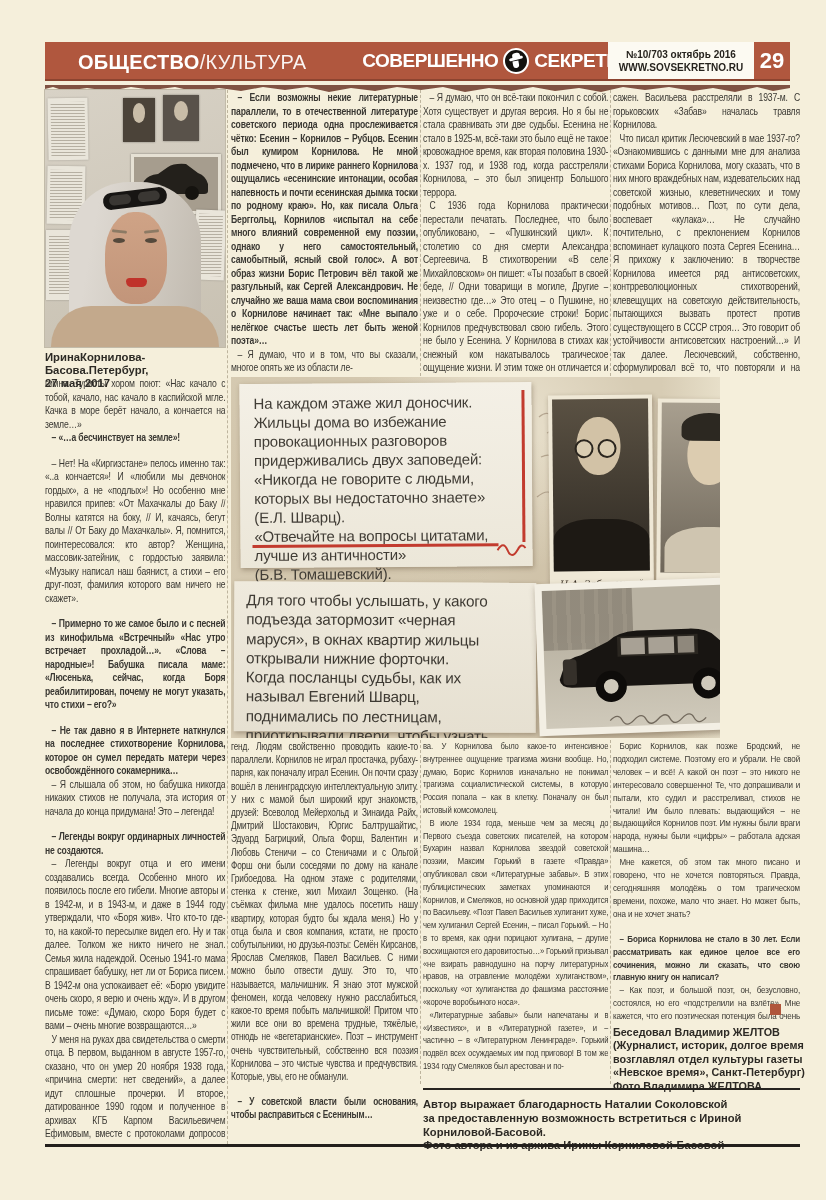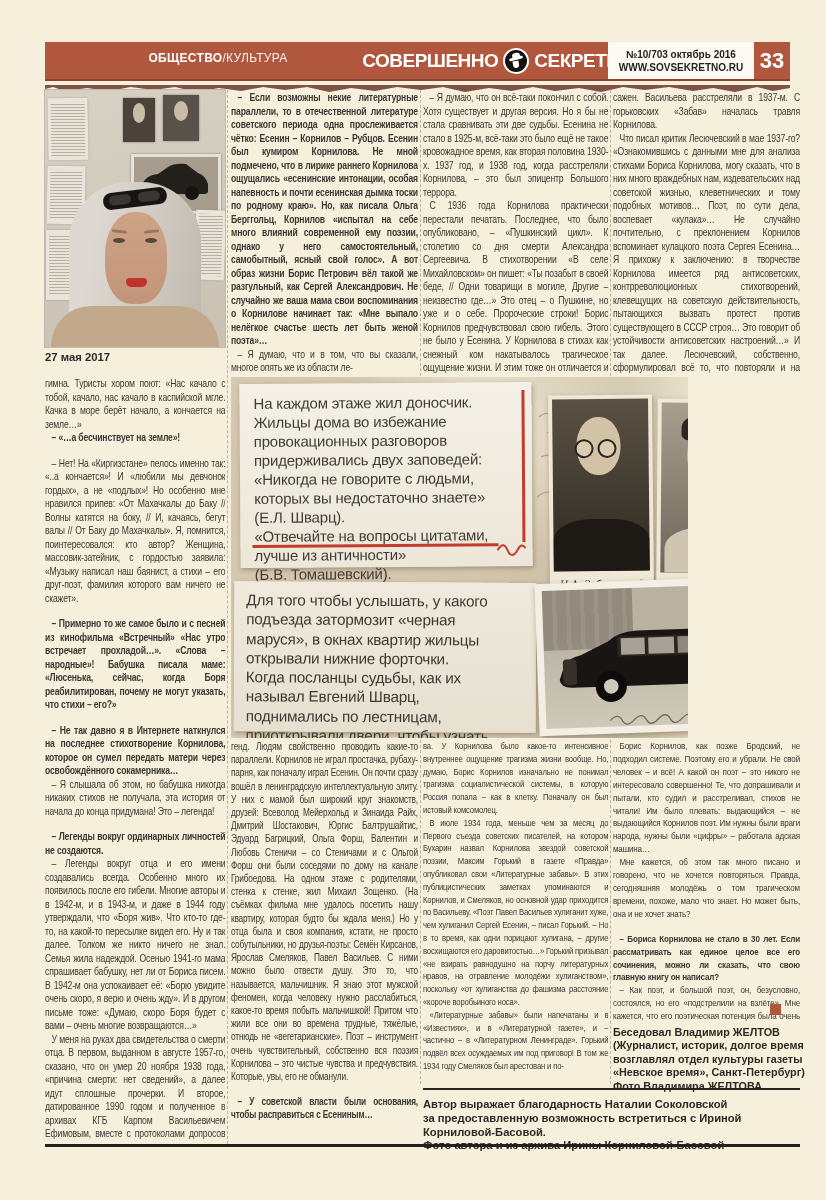--- a/index.html
+++ b/index.html
@@ -1,21 +1,21 @@
 <!DOCTYPE html>
 <html><head>
 <meta charset="utf-8">
 <style>
   html,body{margin:0;padding:0;}
   body{width:826px;height:1200px;position:relative;background:#f5efdb;font-family:"Liberation Sans","DejaVu Sans",sans-serif;overflow:hidden;}
   .abs{position:absolute;}
   
   .band{left:45px;top:42px;width:745px;height:37px;background:#b0573e;border-bottom:2px solid #8c4430;}
   .tear{left:45px;top:79px;width:745px;height:8px;}
-  .section-title{left:78px;top:51px;width:280px;text-align:center;color:#fff;font-size:12px;letter-spacing:.3px;white-space:nowrap;}
+  .section-title{left:78px;top:51px;width:280px;color:#fff;font-size:20px;letter-spacing:.3px;white-space:nowrap;}
   .section-title .b1{font-weight:bold;}
   .section-title .b2{font-weight:normal;color:rgba(255,255,255,.93);}
   .masthead{left:378px;top:47px;width:240px;height:28px;display:flex;align-items:center;justify-content:center;gap:5px;color:#fff;font-weight:bold;font-size:19px;letter-spacing:-.5px;white-space:nowrap;}
   .emblem{width:26px;height:26px;border-radius:50%;background:#14120f;border:2px solid #fff;box-sizing:border-box;position:relative;flex:0 0 auto;}
   .emblem .hat{position:absolute;left:4px;top:7px;width:14px;height:3px;background:#fff;transform:rotate(-14deg);border-radius:2px;}
   .emblem .crown{position:absolute;left:7px;top:3px;width:8px;height:5px;background:#fff;border-radius:3px 3px 0 0;transform:rotate(-14deg);}
   .emblem .face{position:absolute;left:8px;top:11px;width:6px;height:7px;background:#fff;border-radius:0 0 4px 4px;transform:rotate(-10deg);}
   .issue-box{left:608px;top:42px;width:146px;height:37px;background:#fcfaf2;display:flex;flex-direction:column;align-items:center;justify-content:center;line-height:13px;font-size:10px;font-weight:bold;color:#26231e;white-space:nowrap;}
   .pageno{left:754px;top:42px;width:36px;height:37px;display:flex;align-items:center;justify-content:center;color:#fff;font-size:22px;font-weight:bold;}
   
@@ -49,21 +49,21 @@
   .c3b p{font-size:9.4px;line-height:12.8px;}
   .c4b{left:613px;top:740px;width:228px;height:282px;overflow:hidden;}
   .c4b p{font-size:9.8px;line-height:12.9px;}
   
   .sep{border-left:1px dashed #bdb49d;width:0;}
   
   .block{left:231px;top:377px;width:457px;height:361px;background:
      radial-gradient(circle at 20% 30%,rgba(150,120,80,.14),transparent 40%),
      radial-gradient(circle at 75% 70%,rgba(140,110,70,.16),transparent 45%),
      radial-gradient(circle at 55% 15%,rgba(255,250,235,.5),transparent 35%),
-     linear-gradient(90deg,#d7ccb4 88%,#e7dfc9);overflow:hidden;}
+     linear-gradient(90deg,#d7ccb4 88%,#e7dfc9);overflow:hidden;padding-left:32px;}
   .paper{position:absolute;box-shadow:1px 2px 5px rgba(70,50,30,.35);}
   .q{color:#413d36;white-space:pre-line;font-size:15px;line-height:19px;letter-spacing:-.2px;}
   .quote1{left:9px;top:6px;width:292px;height:184px;background:linear-gradient(#f4f0e6,#ece7d9);transform:rotate(-.4deg);padding:10px 14px;box-sizing:border-box;}
   .q1vline{position:absolute;right:7px;top:8px;bottom:24px;width:3px;background:#c23b2e;}
   .q1hline{position:absolute;left:12px;right:34px;bottom:20px;height:3px;background:#c23b2e;}
   .quote2{left:3px;top:205px;width:302px;height:150px;background:linear-gradient(#efeadd,#e6e0d1);transform:rotate(.3deg);padding:9px 12px;box-sizing:border-box;}
   .quote2 .q{font-size:15.3px;line-height:19.3px;color:#3e3a33;}
   .portrait{position:absolute;background:#efe8d6;padding:4px 4px 20px 4px;box-shadow:1px 2px 5px rgba(70,50,30,.4);}
   .pphoto{width:100%;height:100%;position:relative;overflow:hidden;}
   .portrait .plabel{position:absolute;left:0;right:0;bottom:2px;text-align:center;font-family:"DejaVu Serif","Liberation Serif",serif;font-style:italic;font-size:9.5px;color:#3a3126;white-space:nowrap;}
@@ -101,21 +101,21 @@
       <span class="hat"></span>
       <span class="crown"></span>
       <span class="face"></span>
     </span>
   <span>СЕКРЕТНО</span>
 </div>
 <div class="abs issue-box">
   <span>№10/703  октябрь 2016</span>
   <span>WWW.SOVSEKRETNO.RU</span>
 </div>
-<div class="abs pageno">33</div>
+<div class="abs pageno">29</div>
 
 <div class="abs photo">
   <div class="sheet" style="left:3px;top:8px;width:40px;height:62px;transform:rotate(-1deg);"></div>
   <div class="sheet" style="left:2px;top:76px;width:38px;height:58px;transform:rotate(1deg);"></div>
   <div class="sheet" style="left:1px;top:140px;width:40px;height:70px;"></div>
   <div class="mini" style="left:78px;top:8px;width:32px;height:44px;background:#4b4339;">
       <div class="head"></div>
     </div>
   <div class="mini" style="left:118px;top:5px;width:36px;height:46px;background:#59524a;">
       <div class="head"></div>
@@ -132,20 +132,21 @@
   <div class="shoulders"></div>
   <div class="woman-face"></div>
   <div class="sungl"></div>
   <div class="brow" style="left:67px;top:140px;transform:rotate(6deg);"></div>
   <div class="brow" style="left:99px;top:140px;transform:rotate(-6deg);"></div>
   <div class="eye" style="left:68px;top:148px;"></div>
   <div class="eye" style="left:100px;top:148px;"></div>
   <div class="lips"></div>
 </div>
 <div class="abs caption">
+  <div>ИринаКорнилова-Басова.Петербург,</div>
   <div>27 мая 2017</div>
 </div>
 
 <div class="abs col c1">
   <p class="ni">гимна. Туристы хором поют: «Нас качало с тобой, качало, нас качало в каспийской мгле. Качка в море берёт начало, а кончается на земле…»</p>
   <p class="b">– «…а бесчинствует на земле»!</p>
   <p class="g">– Нет! На «Киргизстане» пелось именно так: «..а кончается»! И «любили мы девчонок гордых», а не «подлых»! Но особенно мне нравился припев: «От Махачкалы до Баку // Волны катятся на боку, // И, качаясь, бегут валы // От Баку до Махачкалы». Я, помнится, поинтересовался: кто автор? Женщина, массовик-затейник, с гордостью заявила: «Музыку написал наш баянист, а стихи – его друг-поэт, фамилия которого вам ничего не скажет».</p>
   <p class="b g">– Примерно то же самое было и с песней из кинофильма «Встречный» «Нас утро встречает прохладой…». «Слова – народные»! Бабушка писала маме: «Люсенька, сейчас, когда Боря реабилитирован, почему не могут указать, что стихи – его?»</p>
   <p class="b g">– Не так давно я в Интернете наткнулся на последнее стихотворение Корнилова, которое он сумел передать матери через освобождённого сокамерника…</p>
   <p>– Я слышала об этом, но бабушка никогда никаких стихов не получала, эта история от начала до конца придумана! Это – легенда!</p>

